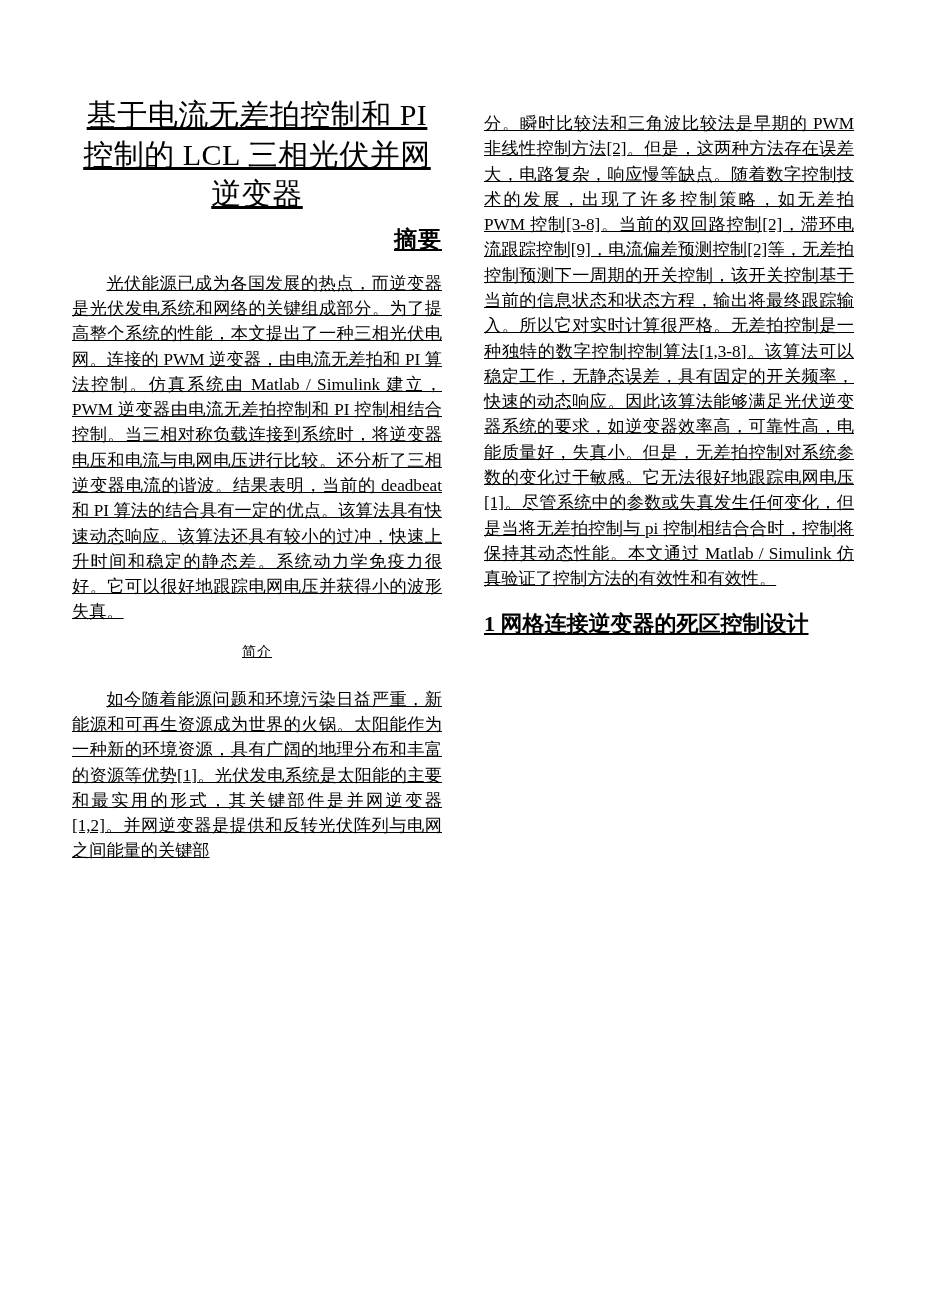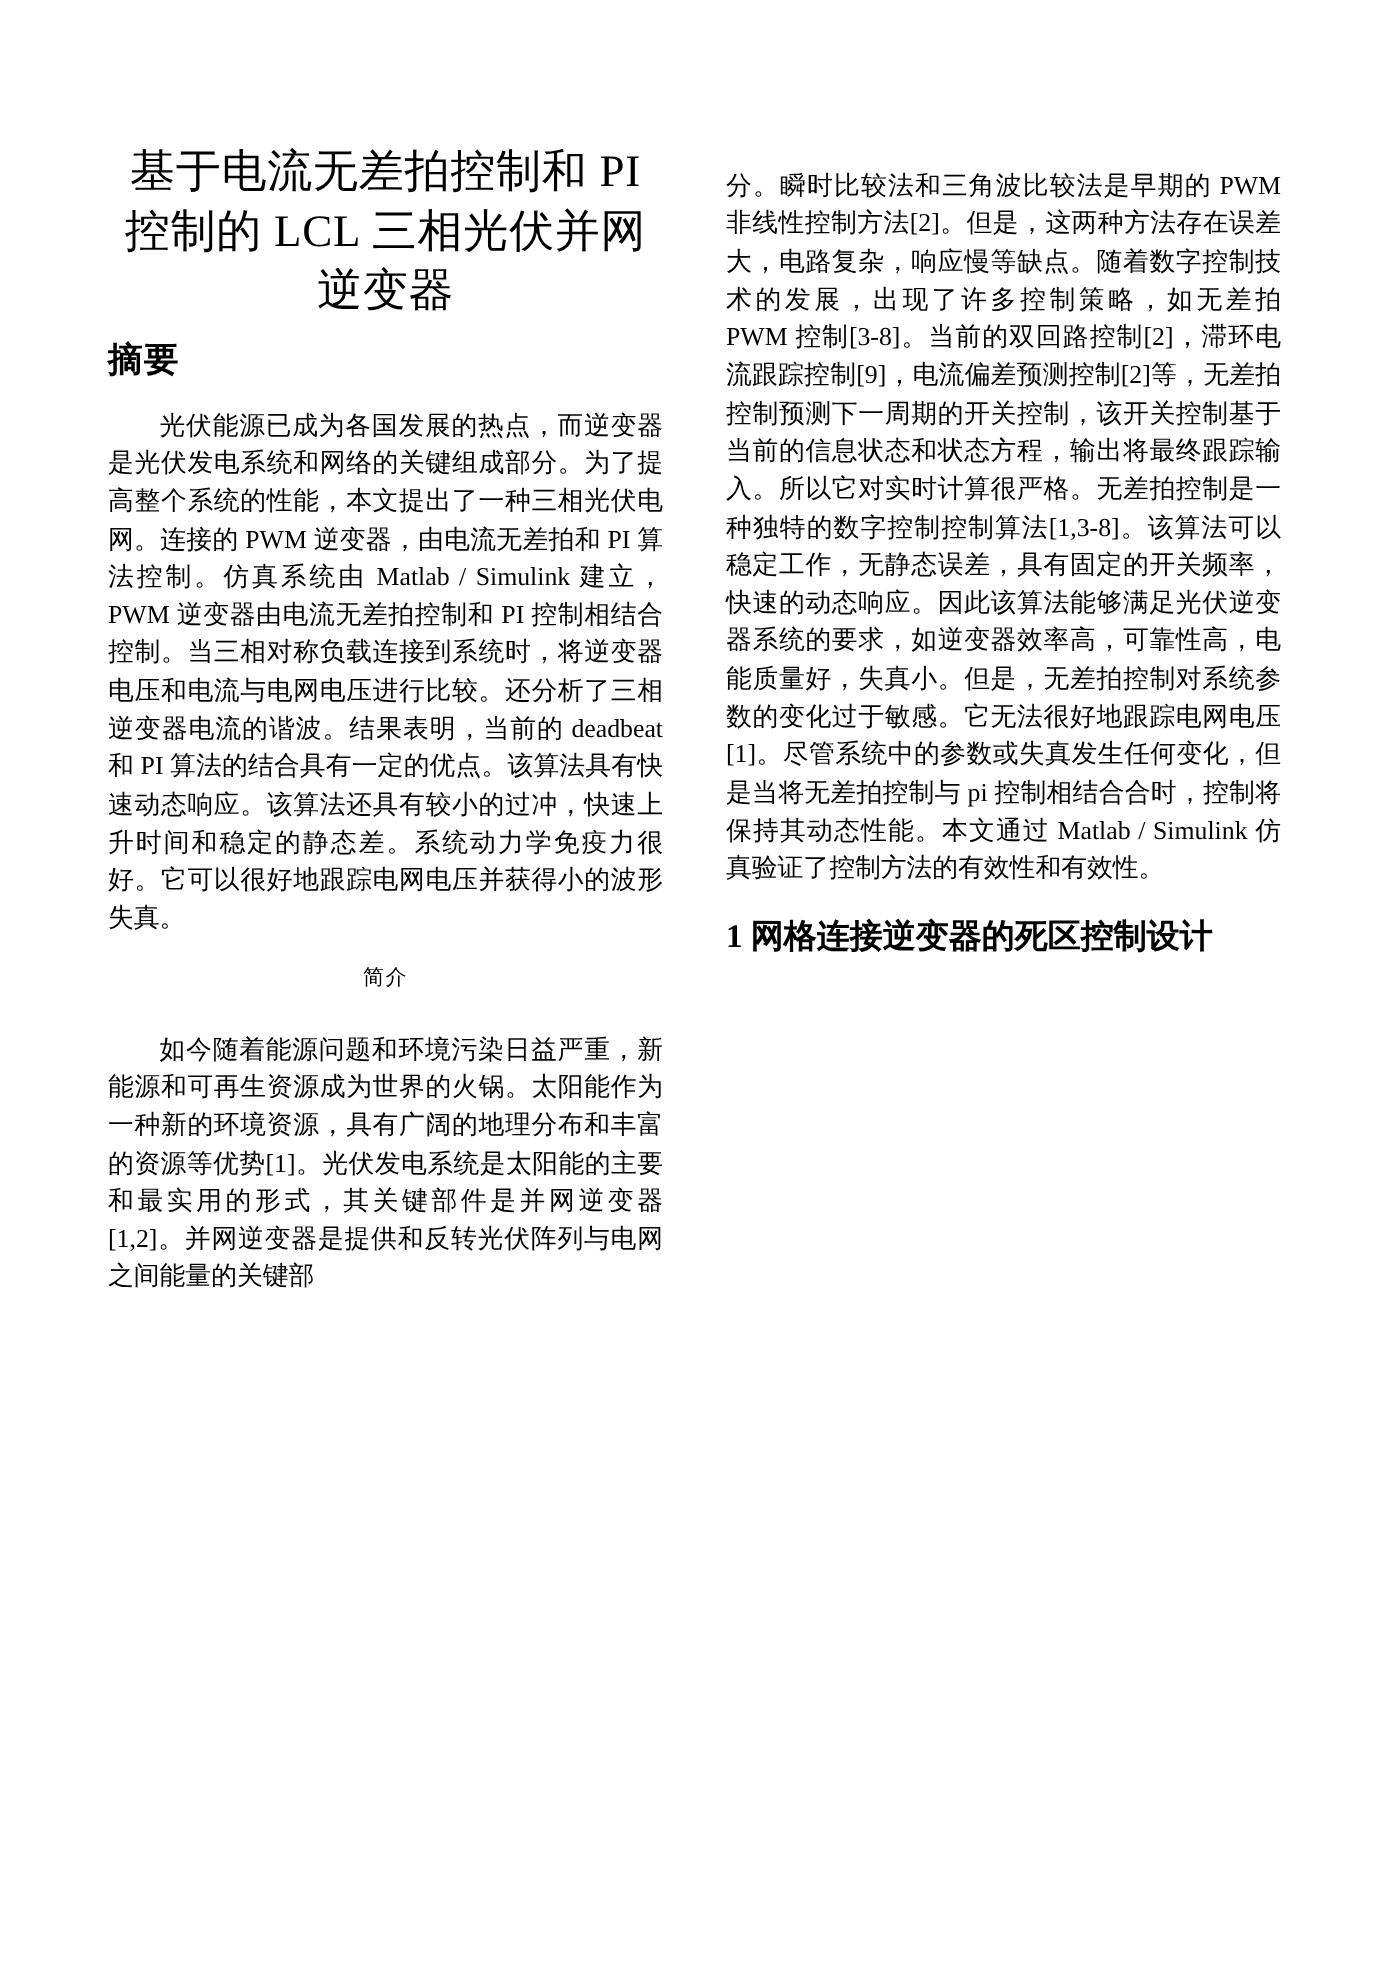--- a/index.html
+++ b/index.html
@@ -13,20 +13,21 @@
     font-family: "Liberation Serif", serif;
     color: #000000;
     overflow: hidden;
   }
   .page {
     position: relative;
     width: 926px;
     height: 1260px;
     box-sizing: border-box;
     padding: 95px 72px 40px 72px;
+    text-decoration: underline;
   }
   .columns {
     display: flex;
     flex-direction: row;
     align-items: flex-start;
     gap: 42px;
     height: 100%;
   }
   .col {
     width: 370px;
@@ -38,21 +39,21 @@
     line-height: 1.32;
     font-weight: normal;
     margin: 0 0 4px 0;
     text-align: center;
     letter-spacing: 0.5px;
   }
   h2.abstract-heading {
     font-size: 23px;
     font-weight: bold;
     margin: 10px 0 12px 0;
-    text-align: left;
+    text-align: right;
     letter-spacing: 1px;
   }
   h3.intro-heading {
     font-size: 14px;
     font-weight: normal;
     margin: 18px 0 26px 0;
     text-align: center;
     letter-spacing: 1px;
   }
   h2.section-heading {

